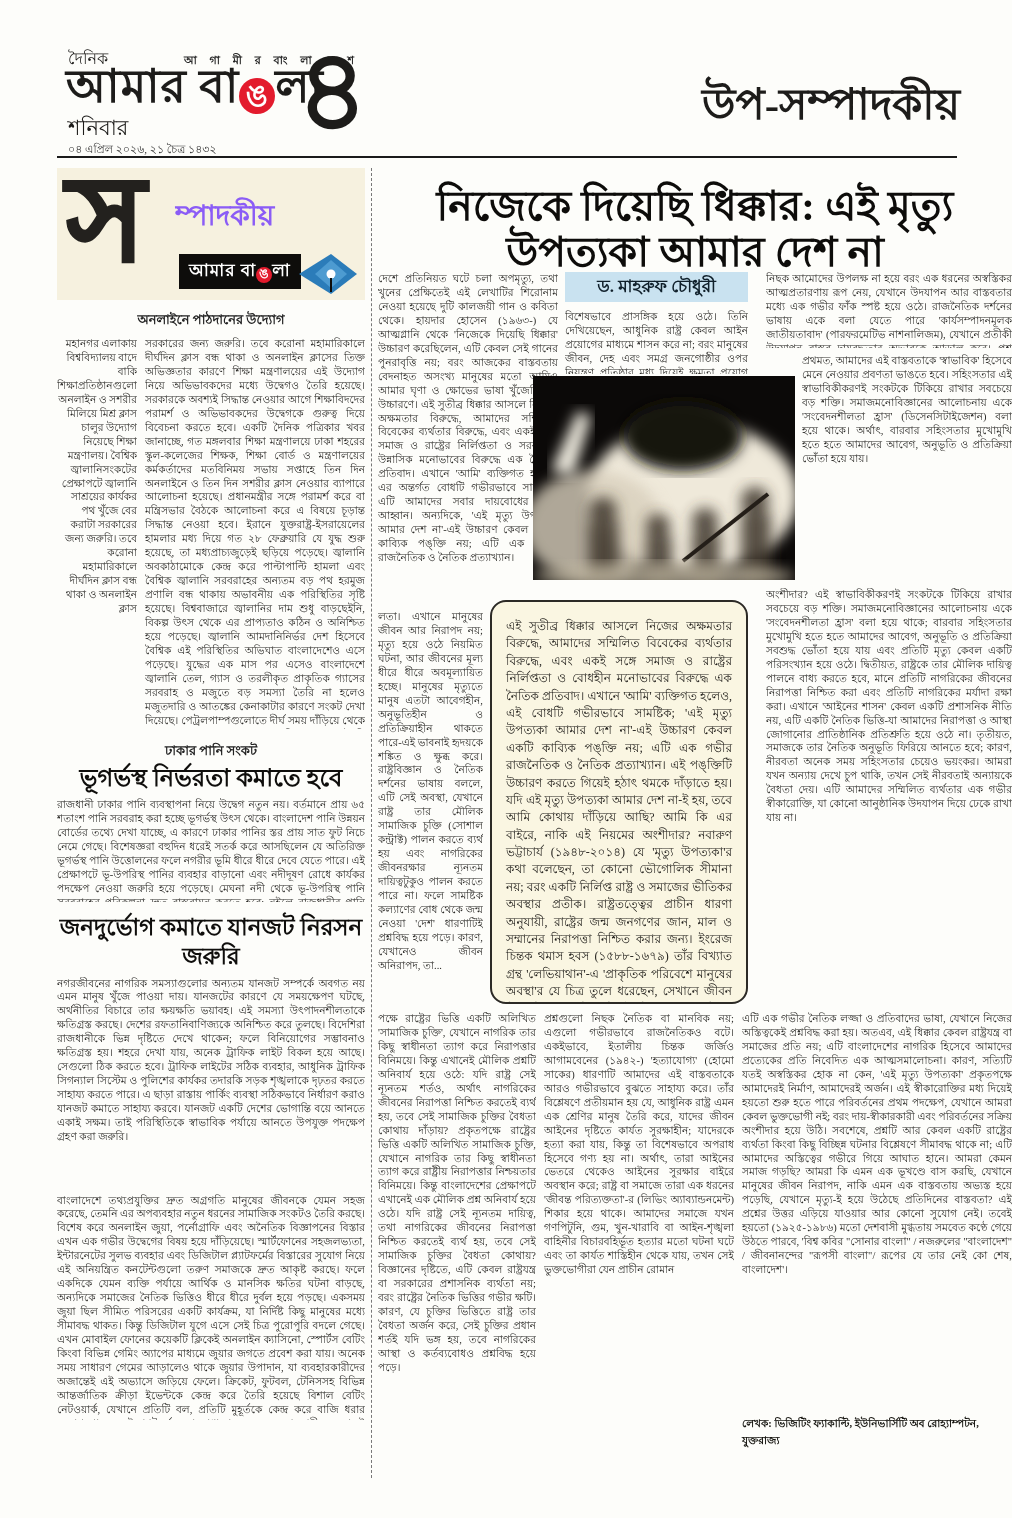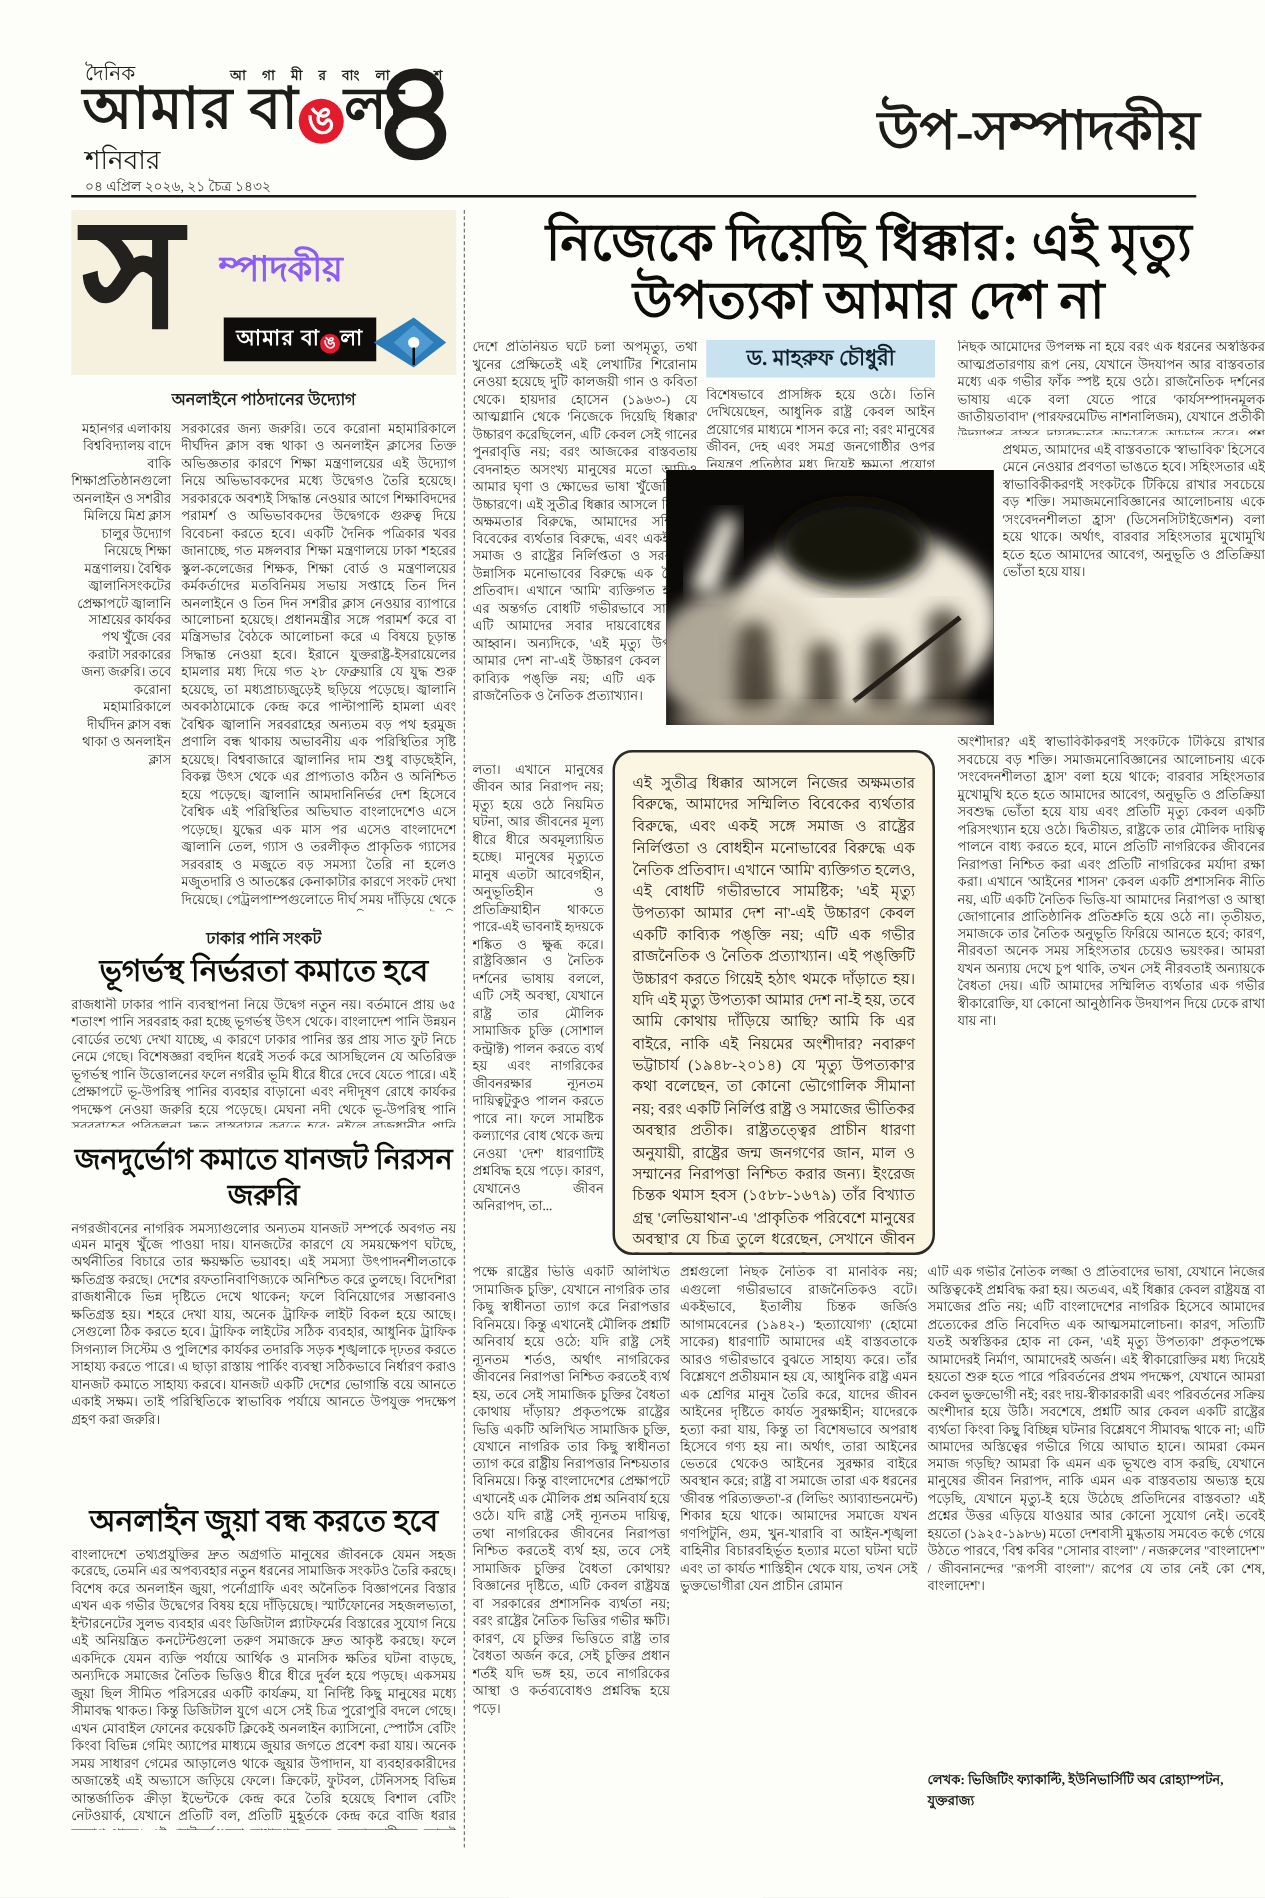--- a/index.html
+++ b/index.html
@@ -82,27 +82,26 @@
       <div class="bodytext" style="flex:1;">সরকারের জন্য জরুরি। তবে করোনা মহামারিকালে দীর্ঘদিন ক্লাস বন্ধ থাকা ও অনলাইন ক্লাসের তিক্ত অভিজ্ঞতার কারণে শিক্ষা মন্ত্রণালয়ের এই উদ্যোগ নিয়ে অভিভাবকদের মধ্যে উদ্বেগও তৈরি হয়েছে। সরকারকে অবশ্যই সিদ্ধান্ত নেওয়ার আগে শিক্ষাবিদদের পরামর্শ ও অভিভাবকদের উদ্বেগকে গুরুত্ব দিয়ে বিবেচনা করতে হবে। একটি দৈনিক পত্রিকার খবর জানাচ্ছে, গত মঙ্গলবার শিক্ষা মন্ত্রণালয়ে ঢাকা শহরের স্কুল-কলেজের শিক্ষক, শিক্ষা বোর্ড ও মন্ত্রণালয়ের কর্মকর্তাদের মতবিনিময় সভায় সপ্তাহে তিন দিন অনলাইনে ও তিন দিন সশরীর ক্লাস নেওয়ার ব্যাপারে আলোচনা হয়েছে। প্রধানমন্ত্রীর সঙ্গে পরামর্শ করে বা মন্ত্রিসভার বৈঠকে আলোচনা করে এ বিষয়ে চূড়ান্ত সিদ্ধান্ত নেওয়া হবে। ইরানে যুক্তরাষ্ট্র-ইসরায়েলের হামলার মধ্য দিয়ে গত ২৮ ফেব্রুয়ারি যে যুদ্ধ শুরু হয়েছে, তা মধ্যপ্রাচ্যজুড়েই ছড়িয়ে পড়েছে। জ্বালানি অবকাঠামোকে কেন্দ্র করে পাল্টাপাল্টি হামলা এবং বৈশ্বিক জ্বালানি সরবরাহের অন্যতম বড় পথ হরমুজ প্রণালি বন্ধ থাকায় অভাবনীয় এক পরিস্থিতির সৃষ্টি হয়েছে। বিশ্ববাজারে জ্বালানির দাম শুধু বাড়ছেইনি, বিকল্প উৎস থেকে এর প্রাপ্যতাও কঠিন ও অনিশ্চিত হয়ে পড়েছে। জ্বালানি আমদানিনির্ভর দেশ হিসেবে বৈশ্বিক এই পরিস্থিতির অভিঘাত বাংলাদেশেও এসে পড়েছে। যুদ্ধের এক মাস পর এসেও বাংলাদেশে জ্বালানি তেল, গ্যাস ও তরলীকৃত প্রাকৃতিক গ্যাসের সরবরাহ ও মজুতে বড় সমস্যা তৈরি না হলেও মজুতদারি ও আতঙ্কের কেনাকাটার কারণে সংকট দেখা দিয়েছে। পেট্রলপাম্পগুলোতে দীর্ঘ সময় দাঁড়িয়ে থেকে তেল সংগ্রহ করতে হচ্ছে। ক্লাসের বিকল্প এখনো তৈরি হয়নি। জ্বালানিসংকট তৈরি হলে অগ্রাধিকার পাওয়া খাতগুলোর মধ্যে শিক্ষা থাকাটা বাঞ্ছনীয়।</div>
     </div>
 
     <div class="kicker" style="margin-top:12px;">ঢাকার পানি সংকট</div>
     <div class="ed-headline" style="font-size:24px;margin-top:1px;">ভূগর্ভস্থ নির্ভরতা কমাতে হবে</div>
     <div class="bodytext" style="margin-top:5px;height:104px;">রাজধানী ঢাকার পানি ব্যবস্থাপনা নিয়ে উদ্বেগ নতুন নয়। বর্তমানে প্রায় ৬৫ শতাংশ পানি সরবরাহ করা হচ্ছে ভূগর্ভস্থ উৎস থেকে। বাংলাদেশ পানি উন্নয়ন বোর্ডের তথ্যে দেখা যাচ্ছে, এ কারণে ঢাকার পানির স্তর প্রায় সাত ফুট নিচে নেমে গেছে। বিশেষজ্ঞরা বহুদিন ধরেই সতর্ক করে আসছিলেন যে অতিরিক্ত ভূগর্ভস্থ পানি উত্তোলনের ফলে নগরীর ভূমি ধীরে ধীরে দেবে যেতে পারে। এই প্রেক্ষাপটে ভূ-উপরিস্থ পানির ব্যবহার বাড়ানো এবং নদীদূষণ রোধে কার্যকর পদক্ষেপ নেওয়া জরুরি হয়ে পড়েছে। মেঘনা নদী থেকে ভূ-উপরিস্থ পানি সরবরাহের পরিকল্পনা দ্রুত বাস্তবায়ন করতে হবে; নইলে রাজধানীর পানি সংকট আরও গভীর হবে।</div>
 
     <div class="ed-headline" style="font-size:23px;margin-top:12px;">জনদুর্ভোগ কমাতে যানজট নিরসন জরুরি</div>
     <div class="bodytext" style="margin-top:5px;height:212px;">নগরজীবনের নাগরিক সমস্যাগুলোর অন্যতম যানজট সম্পর্কে অবগত নয় এমন মানুষ খুঁজে পাওয়া দায়। যানজটের কারণে যে সময়ক্ষেপণ ঘটছে, অর্থনীতির বিচারে তার ক্ষয়ক্ষতি ভয়াবহ। এই সমস্যা উৎপাদনশীলতাকে ক্ষতিগ্রস্ত করছে। দেশের রফতানিবাণিজ্যকে অনিশ্চিত করে তুলছে। বিদেশিরা রাজধানীকে ভিন্ন দৃষ্টিতে দেখে থাকেন; ফলে বিনিয়োগের সম্ভাবনাও ক্ষতিগ্রস্ত হয়। শহরে দেখা যায়, অনেক ট্রাফিক লাইট বিকল হয়ে আছে। সেগুলো ঠিক করতে হবে। ট্রাফিক লাইটের সঠিক ব্যবহার, আধুনিক ট্রাফিক সিগন্যাল সিস্টেম ও পুলিশের কার্যকর তদারকি সড়ক শৃঙ্খলাকে দৃঢ়তর করতে সাহায্য করতে পারে। এ ছাড়া রাস্তায় পার্কিং ব্যবস্থা সঠিকভাবে নির্ধারণ করাও যানজট কমাতে সাহায্য করবে। যানজট একটি দেশের ভোগান্তি বয়ে আনতে একাই সক্ষম। তাই পরিস্থিতিকে স্বাভাবিক পর্যায়ে আনতে উপযুক্ত পদক্ষেপ গ্রহণ করা জরুরি।</div>
 
-    <div class="ed-headline" style="font-size:24px;margin-top:14px;">অনলাইন জুয়া বন্ধ করতে হবে</div>
     <div class="bodytext" style="margin-top:5px;height:226px;">বাংলাদেশে তথ্যপ্রযুক্তির দ্রুত অগ্রগতি মানুষের জীবনকে যেমন সহজ করেছে, তেমনি এর অপব্যবহার নতুন ধরনের সামাজিক সংকটও তৈরি করছে। বিশেষ করে অনলাইন জুয়া, পর্নোগ্রাফি এবং অনৈতিক বিজ্ঞাপনের বিস্তার এখন এক গভীর উদ্বেগের বিষয় হয়ে দাঁড়িয়েছে। স্মার্টফোনের সহজলভ্যতা, ইন্টারনেটের সুলভ ব্যবহার এবং ডিজিটাল প্ল্যাটফর্মের বিস্তারের সুযোগ নিয়ে এই অনিয়ন্ত্রিত কনটেন্টগুলো তরুণ সমাজকে দ্রুত আকৃষ্ট করছে। ফলে একদিকে যেমন ব্যক্তি পর্যায়ে আর্থিক ও মানসিক ক্ষতির ঘটনা বাড়ছে, অন্যদিকে সমাজের নৈতিক ভিত্তিও ধীরে ধীরে দুর্বল হয়ে পড়ছে। একসময় জুয়া ছিল সীমিত পরিসরের একটি কার্যক্রম, যা নির্দিষ্ট কিছু মানুষের মধ্যে সীমাবদ্ধ থাকত। কিন্তু ডিজিটাল যুগে এসে সেই চিত্র পুরোপুরি বদলে গেছে। এখন মোবাইল ফোনের কয়েকটি ক্লিকেই অনলাইন ক্যাসিনো, স্পোর্টস বেটিং কিংবা বিভিন্ন গেমিং অ্যাপের মাধ্যমে জুয়ার জগতে প্রবেশ করা যায়। অনেক সময় সাধারণ গেমের আড়ালেও থাকে জুয়ার উপাদান, যা ব্যবহারকারীদের অজান্তেই এই অভ্যাসে জড়িয়ে ফেলে। ক্রিকেট, ফুটবল, টেনিসসহ বিভিন্ন আন্তর্জাতিক ক্রীড়া ইভেন্টকে কেন্দ্র করে তৈরি হয়েছে বিশাল বেটিং নেটওয়ার্ক, যেখানে প্রতিটি বল, প্রতিটি মুহূর্তকে কেন্দ্র করে বাজি ধরার সুযোগ থাকে। এই প্ল্যাটফর্মগুলো সাধারণত নতুন ব্যবহারকারীদের আকৃষ্ট করতে 'ফ্রি বোনাস', 'ট্রায়াল ব্যালেন্স' বা 'ইনস্ট্যান্ট রিওয়ার্ড'-এর মতো প্রলোভন দেখায়।</div>
   </div>
 
   <div class="abs mainarea">
 
-    <div class="abs main-headline" style="left:0;top:4px;width:634px;">
+    <div class="abs main-headline" style="left:0;top:16px;width:634px;">
       <div>নিজেকে দিয়েছি ধিক্কার: এই মৃত্যু</div>
       <div>উপত্যকা আমার দেশ না</div>
     </div>
 
     <div class="abs bodytext" style="left:0;top:104px;width:180px;height:332px;">দেশে প্রতিনিয়ত ঘটে চলা অপমৃত্যু, তথা খুনের প্রেক্ষিতেই এই লেখাটির শিরোনাম নেওয়া হয়েছে দুটি কালজয়ী গান ও কবিতা থেকে। হায়দার হোসেন (১৯৬৩-) যে আত্মগ্লানি থেকে 'নিজেকে দিয়েছি ধিক্কার' উচ্চারণ করেছিলেন, এটি কেবল সেই গানের পুনরাবৃত্তি নয়; বরং আজকের বাস্তবতায় বেদনাহত অসংখ্য মানুষের মতো আমিও আমার ঘৃণা ও ক্ষোভের ভাষা খুঁজেছি এই উচ্চারণে। এই সুতীব্র ধিক্কার আসলে নিজের অক্ষমতার বিরুদ্ধে, আমাদের সম্মিলিত বিবেকের ব্যর্থতার বিরুদ্ধে, এবং একই সঙ্গে সমাজ ও রাষ্ট্রের নির্লিপ্ততা ও সরকারের উন্নাসিক মনোভাবের বিরুদ্ধে এক নৈতিক প্রতিবাদ। এখানে 'আমি' ব্যক্তিগত হলেও, এর অন্তর্গত বোধটি গভীরভাবে সামষ্টিক; এটি আমাদের সবার দায়বোধের প্রতি আহ্বান। অন্যদিকে, 'এই মৃত্যু উপত্যকা আমার দেশ না'-এই উচ্চারণ কেবল একটি কাব্যিক পঙ্‌ক্তি নয়; এটি এক গভীর রাজনৈতিক ও নৈতিক প্রত্যাখ্যান।</div>
 
     <div class="abs byline-box" style="left:187px;top:104px;width:183px;height:30px;">ড. মাহরুফ চৌধুরী</div>
 
     <div class="abs bodytext" style="left:187px;top:142px;width:183px;height:64px;">বিশেষভাবে প্রাসঙ্গিক হয়ে ওঠে। তিনি দেখিয়েছেন, আধুনিক রাষ্ট্র কেবল আইন প্রয়োগের মাধ্যমে শাসন করে না; বরং মানুষের জীবন, দেহ এবং সমগ্র জনগোষ্ঠীর ওপর নিয়ন্ত্রণ প্রতিষ্ঠার মধ্য দিয়েই ক্ষমতা প্রয়োগ করে। ফলে কে বাঁচবে, কে মরবে, কোন জীবন মূল্যবান, আর কোন জীবন অবহেলিত-এই</div>
 

